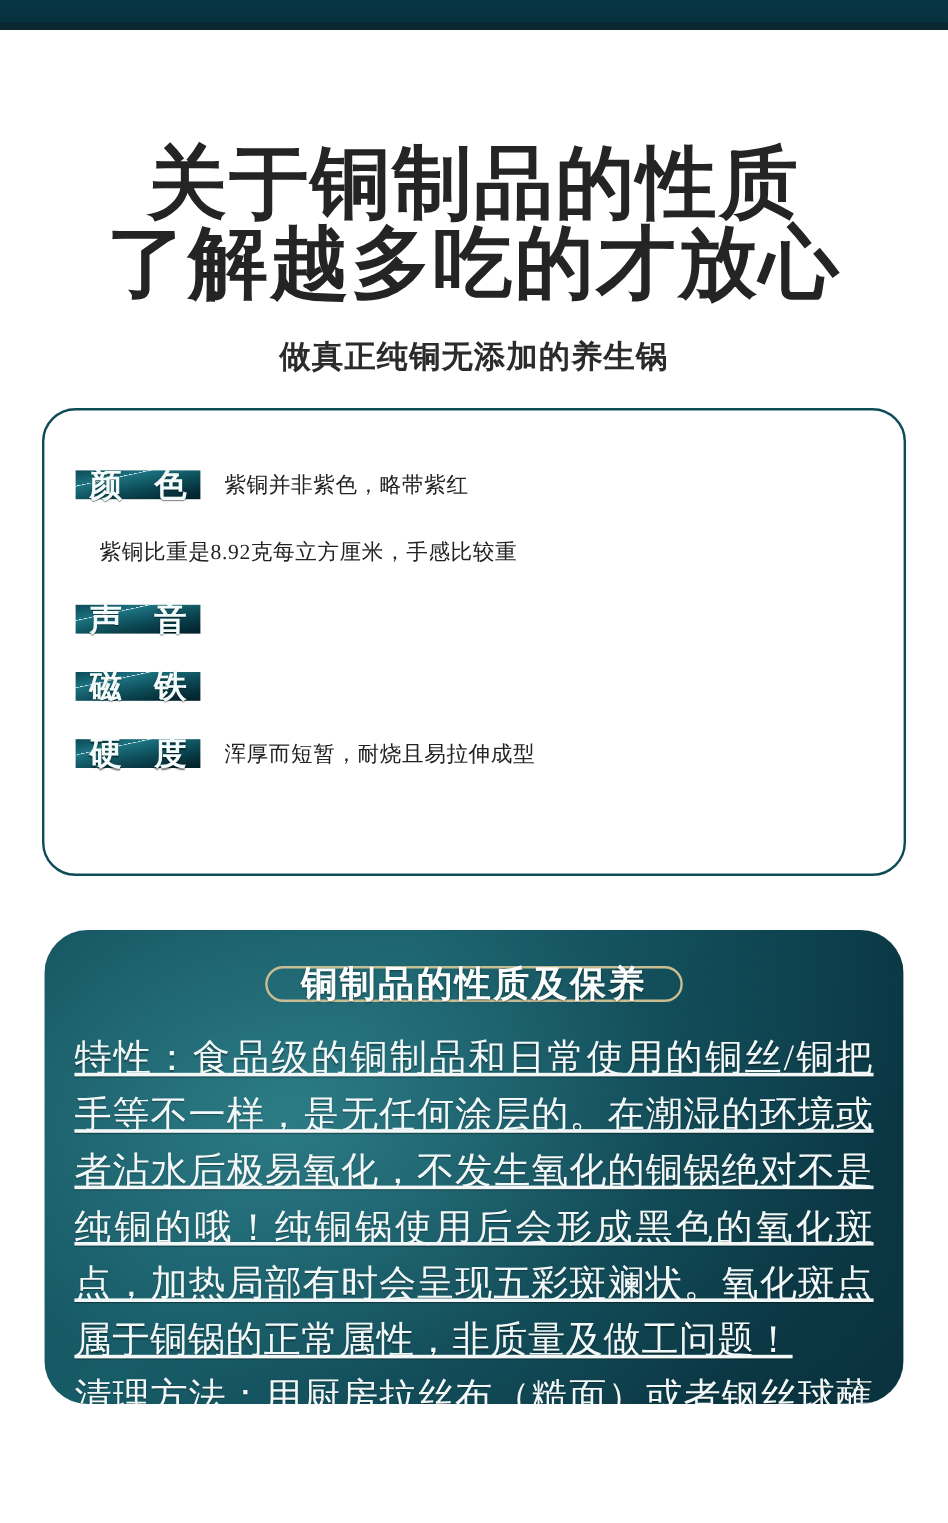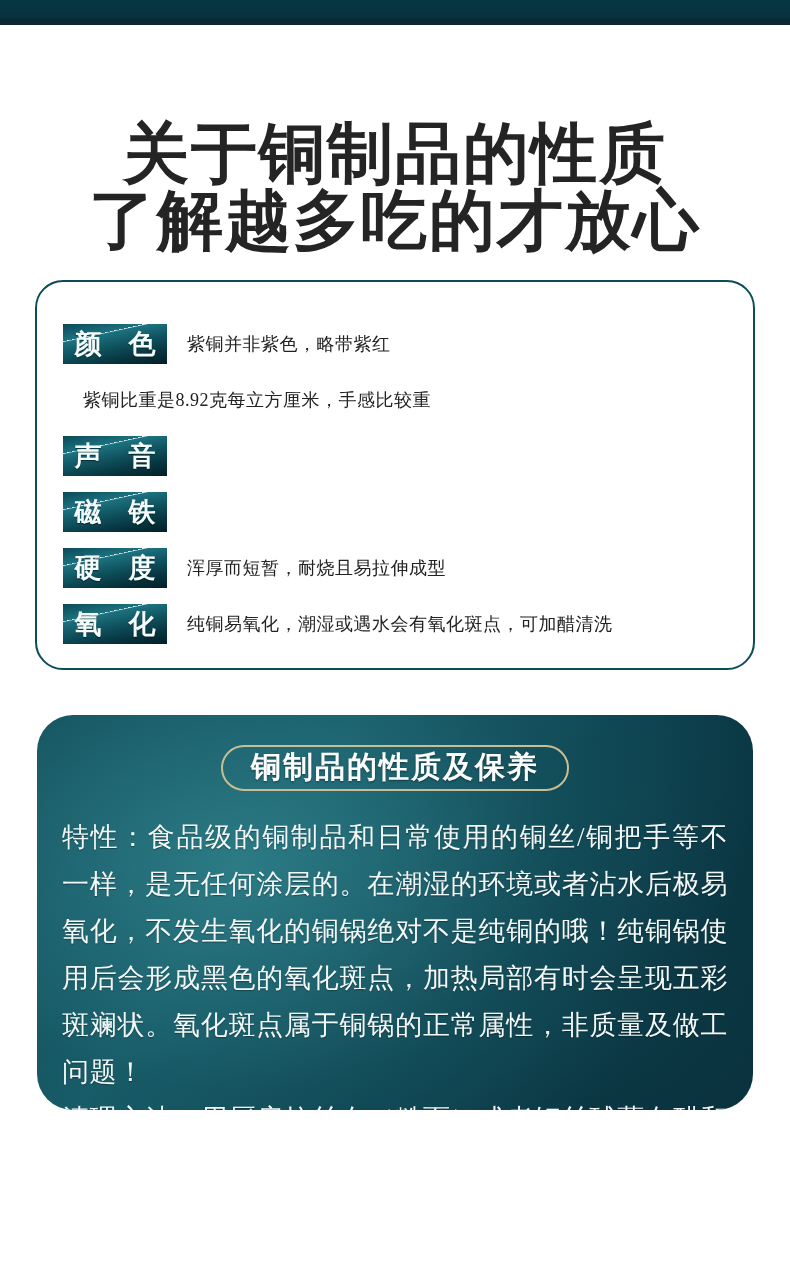--- a/index.html
+++ b/index.html
@@ -59,21 +59,21 @@
   .prop-row {
     display: flex;
     align-items: center;
     height: 40px;
     margin-bottom: 16px;
   }
   .prop-badge {
     flex: 0 0 auto;
     box-sizing: border-box;
     width: 104px;
-    height: 40px;
+    height: 24px;
     display: flex;
     align-items: center;
     justify-content: center;
     color: #f4fbfb;
     font-size: 27px;
     font-weight: 600;
     background: linear-gradient(168deg,
       #0a4a55 0%, #1d7280 28%,
       #10576300 0, #1d7280 30%,
       #0e505c 55%, #06323c 80%, #021f27 100%);
@@ -102,83 +102,81 @@
         rgba(0,0,0,0) 100%),
       linear-gradient(125deg,
         #0f4e5b 0%, #17636f 32%,
         #0c4350 58%, #072f3b 83%, #0a3440 100%);
     padding-top: 30px;
     overflow: hidden;
   }
   .care-title-pill {
     box-sizing: border-box;
     width: 348px;
-    height: 46px;
+    height: 30px;
     margin: 0 auto;
     border: 2px solid #c9bd92;
     border-radius: 24px;
     display: flex;
-    align-items: flex-start;
+    align-items: center;
     justify-content: center;
   }
   .care-title {
     color: #fbfdfd;
     font-size: 30px;
     font-weight: 700;
     letter-spacing: 2px;
     text-shadow: 0 1px 2px rgba(0,0,0,0.45);
   }
   .care-body {
     margin-top: 23px;
     padding: 0 25px;
   }
   .care-body p {
     margin: 0;
     color: #f2f7f7;
-    font-size: 27px;
+    font-size: 31px;
     line-height: 47px;
     letter-spacing: 0.5px;
     text-align: justify;
     text-shadow: 0 1px 1px rgba(0,0,0,0.35);
+    text-decoration: underline;
   }
 </style>
 </head>
 <body>
 
 <div class="top-bar"></div>
 
 <div class="intro">
   <div class="intro-title">
     <div>关于铜制品的性质</div>
     <div>了解越多吃的才放心</div>
   </div>
+  <div class="intro-subtitle">做真正纯铜无添加的养生锅</div>
 </div>
 
 <div class="props-panel">
   <div class="prop-row">
     <div class="prop-badge">颜　色</div>
     <div class="prop-desc">紫铜并非紫色，略带紫红</div>
   </div>
   <div class="prop-row">
     <div class="prop-desc">紫铜比重是8.92克每立方厘米，手感比较重</div>
   </div>
   <div class="prop-row">
     <div class="prop-badge">声　音</div>
   </div>
   <div class="prop-row">
     <div class="prop-badge">磁　铁</div>
   </div>
   <div class="prop-row">
     <div class="prop-badge">硬　度</div>
     <div class="prop-desc">浑厚而短暂，耐烧且易拉伸成型</div>
   </div>
-  <div class="prop-row">
-    <div class="prop-badge">氧　化</div>
-    <div class="prop-desc">纯铜易氧化，潮湿或遇水会有氧化斑点，可加醋清洗</div>
-  </div>
 </div>
 
 <div class="care-panel">
   <div class="care-title-pill">
     <span class="care-title">铜制品的性质及保养</span>
   </div>
   <div class="care-body">
     <p>特性：食品级的铜制品和日常使用的铜丝/铜把手等不一样，是无任何涂层的。在潮湿的环境或者沾水后极易氧化，不发生氧化的铜锅绝对不是纯铜的哦！纯铜锅使用后会形成黑色的氧化斑点，加热局部有时会呈现五彩斑斓状。氧化斑点属于铜锅的正常属性，非质量及做工问题！</p>
     <p>清理方法：用厨房拉丝布（糙面）或者钢丝球蘸白醋和食盐的混合液使劲擦拭铜氧化的地方，直到斑点消失，然后再用清水冲洗干净，最后用卫生纸或者干布擦干。</p>
   </div>

